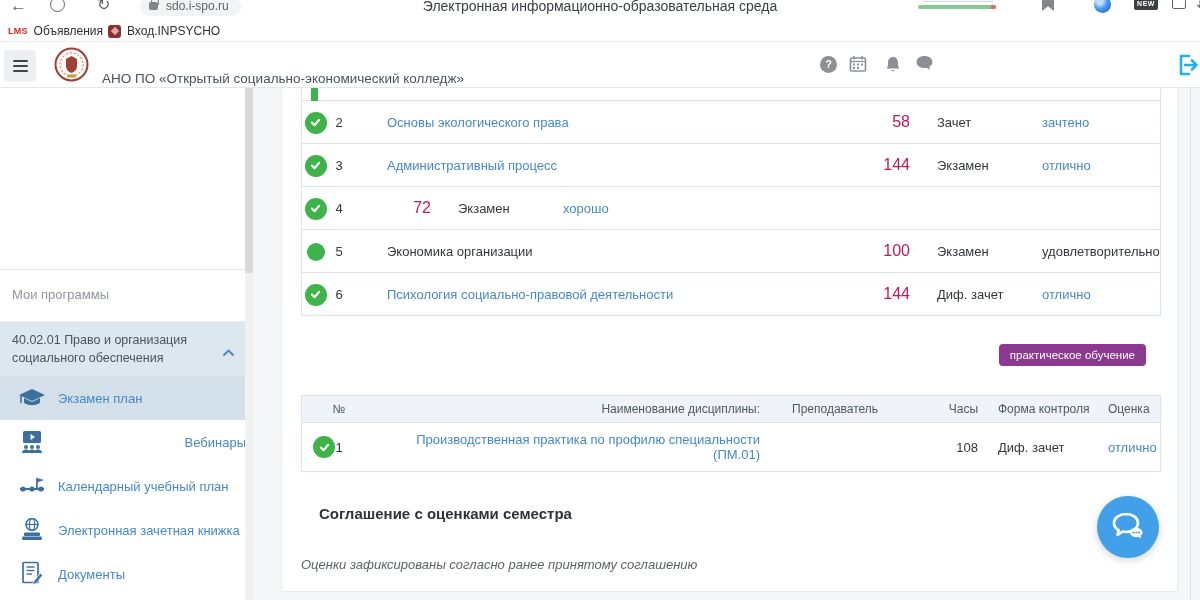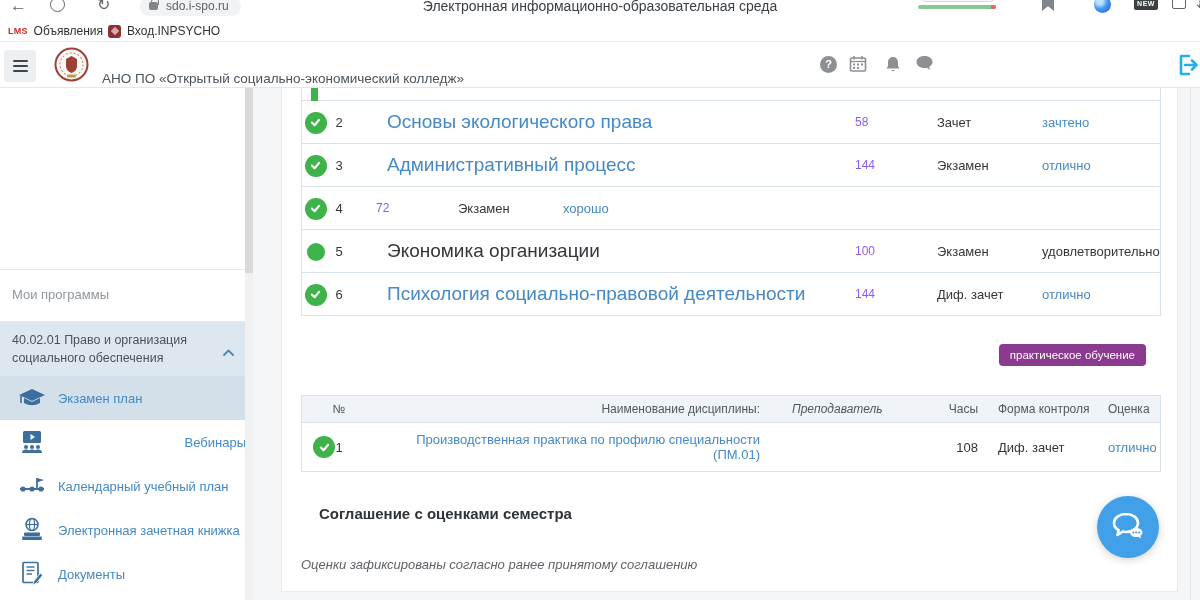--- a/index.html
+++ b/index.html
@@ -61,36 +61,36 @@
   
   .card { position:absolute; left:281px; top:88px; width:897px; height:504px; background:#fff; border:1px solid #e9ecef; border-top:none; }
 
   .t1wrap { position:absolute; left:19px; top:13px; width:860px; border-left:1px solid #d9e3ef; border-right:1px solid #d9e3ef; }
   .t1sliver { position:absolute; left:19px; top:0; width:860px; height:13px; border-left:1px solid #d9e3ef; border-right:1px solid #d9e3ef; border-bottom:1px solid #d9e3ef; }
   .timeline { position:absolute; left:29px; top:0; width:7px; height:228px; background:#3eb349; }
   .t1row { position:relative; height:43px; display:flex; align-items:center; border-bottom:1px solid #d9e3ef; background:#fff; }
   .dot { position:absolute; left:2.5px; top:10.5px; width:22px; height:22px; background:#3eb349; border-radius:50%; display:flex; align-items:center; justify-content:center; }
   .dot.plain { width:18px; height:18px; left:4.5px; top:12.5px; }
   .c-num { width:74px; text-align:center; font-size:13px; color:#33373b; }
-  .c-name { flex:1; padding-left:11px; font-size:19px; }
-  .c-hours { width:55px; font-size:12px; color:#8b5cf6; }
+  .c-name { flex:1; padding-left:11px; font-size:13px; }
+  .c-hours { width:55px; text-align:right; font-size:16px; color:#be185d; }
   .c-ctrl { width:120px; padding-left:27px; font-size:13px; color:#33373b; }
   .c-grade { width:130px; padding-left:12px; font-size:13px; }
   .link { color:#4589c6; cursor:pointer; }
   .plain-text { color:#33373b; }
 
   .sec-title { position:absolute; left:37px; font-size:15px; font-weight:bold; color:#2e3338; }
   .badge { position:absolute; right:31px; top:256px; background:#8b3a8f; color:#fff; font-size:11.5px; padding:5px 11px; border-radius:4px; cursor:pointer; }
 
   .t2wrap { position:absolute; left:19px; top:307px; width:860px; border:1px solid #d9e3ef; }
   .t2head { display:flex; align-items:center; height:27px; background:#f0f3f7; border-bottom:1px solid #d9e3ef; font-size:12px; color:#4e5963; }
   .t2row { position:relative; display:flex; align-items:center; height:48px; background:#fff; }
   .h-num { width:74px; text-align:center; }
   .h-name { flex:1; padding-left:11px;text-align:right; }
-  .h-teacher { width:170px; padding-left:32px;font-style:italic; }
+  .h-teacher { width:170px; padding-left:32px; }
   .h-hours { width:48px; text-align:right; }
   .h-ctrl { width:112px; padding-left:20px; }
   .h-grade { width:70px; padding-left:18px; }
   .t2row .dot { left:11px; top:13px; }
   .t2row span { font-size:13px; }
 
   .note { position:absolute; left:19px; top:469px; font-size:13px; font-style:italic; color:#5d6267; }
 
   .fab { position:absolute; left:815px; top:408px; width:62px; height:62px; border-radius:50%; background:#41a0e8; box-shadow:0 2px 8px rgba(0,0,0,.18); cursor:pointer; display:flex; align-items:center; justify-content:center; }
 </style>

